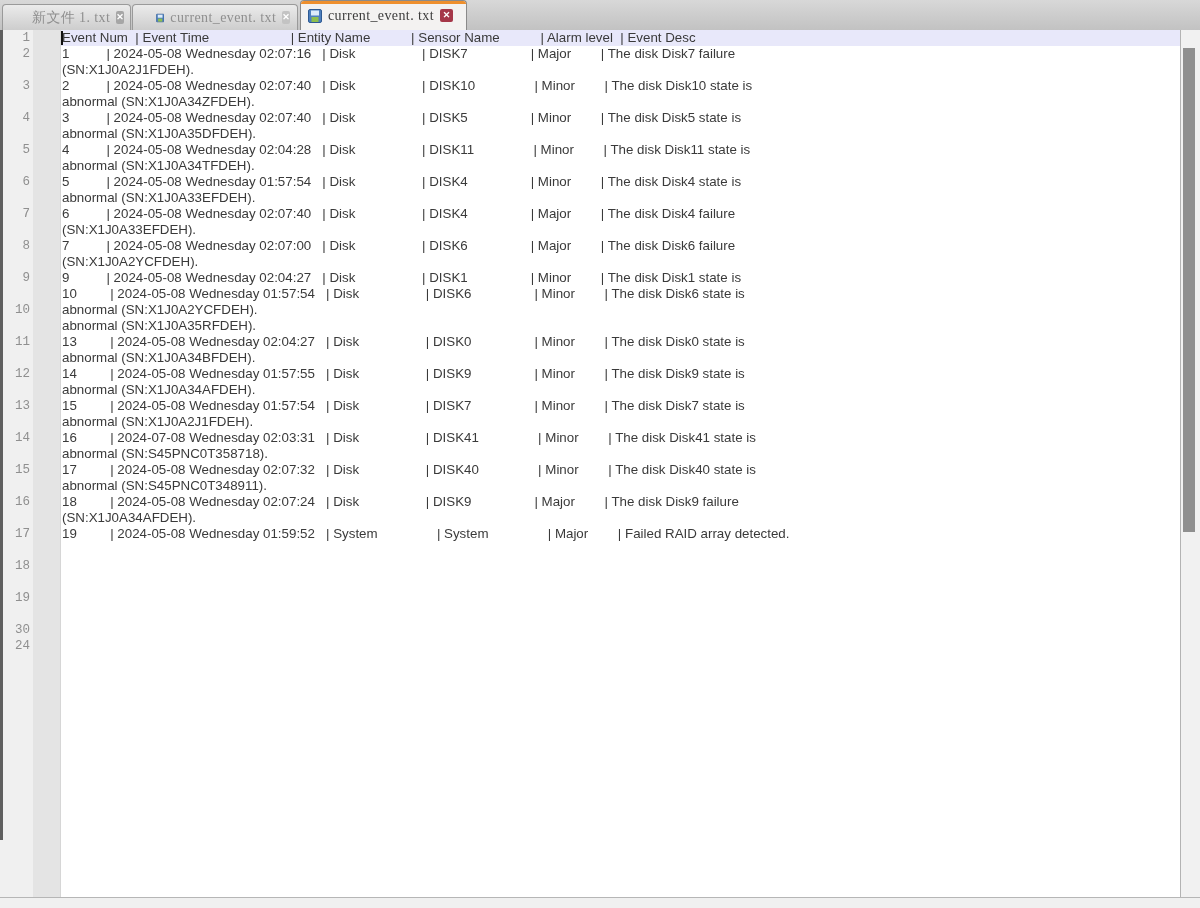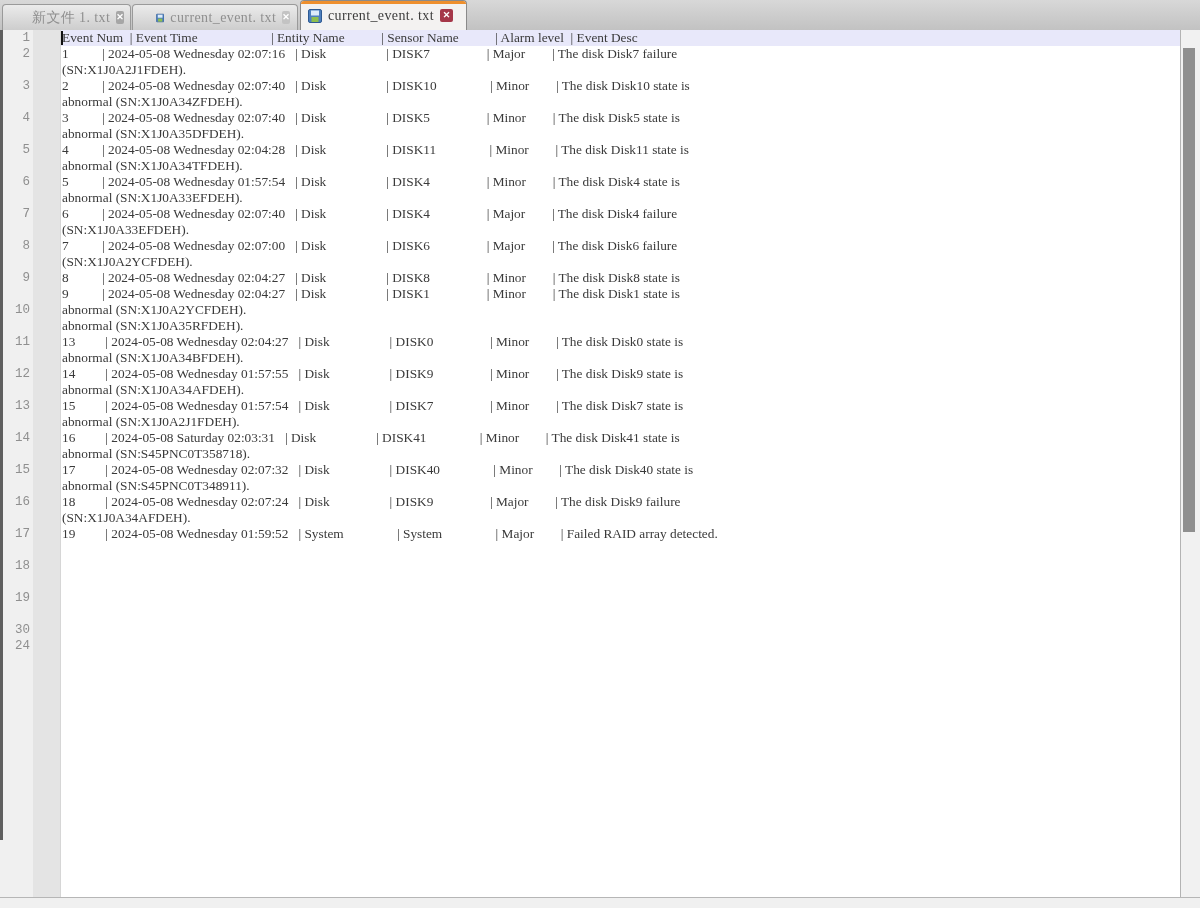--- a/index.html
+++ b/index.html
@@ -39,21 +39,21 @@
   .gutter-margin { position:absolute; left:33px; top:0; width:28px; height:867px;
                    background:#e4e4e4; border-right:1px solid #d6d6d6; }
   .gutter-lines { position:absolute; left:0; top:0; width:33px; }
   .gln { height:16px; line-height:16px; text-align:right; padding-right:3px;
          font-family:"Liberation Mono","DejaVu Sans Mono",monospace;
          font-size:12.5px; color:#8f8f8f; }
 
   .text-viewport { position:absolute; left:61px; top:0; width:1119px; height:867px;
                    background:#ffffff; overflow:hidden; cursor:text; }
   .ln { position:relative; height:16px; line-height:16px; padding-left:1px;
-        font-family:Liberation Serif, serif;
+        font-family:Liberation Sans, sans-serif;
         font-size:13.33px; color:#3a3a3a; white-space:pre; }
   .ln.current { background:#e8e8fa; }
   .caret { position:absolute; left:0; top:1px; width:2px; height:14px; background:#111111; }
 
   
   .scrollbar { position:absolute; left:1180px; top:0; width:20px; height:867px;
                background:#f1f1f1; border-left:1px solid #b3b3b3; }
   .scroll-thumb { position:absolute; left:2px; top:18px; width:12px; height:484px;
                   background:#8f8f8f; }
 
@@ -154,31 +154,31 @@
         <div class="ln">3          | 2024-05-08 Wednesday 02:07:40   | Disk                  | DISK5                 | Minor        | The disk Disk5 state is</div>
         <div class="ln">abnormal (SN:X1J0A35DFDEH).</div>
         <div class="ln">4          | 2024-05-08 Wednesday 02:04:28   | Disk                  | DISK11                | Minor        | The disk Disk11 state is</div>
         <div class="ln">abnormal (SN:X1J0A34TFDEH).</div>
         <div class="ln">5          | 2024-05-08 Wednesday 01:57:54   | Disk                  | DISK4                 | Minor        | The disk Disk4 state is</div>
         <div class="ln">abnormal (SN:X1J0A33EFDEH).</div>
         <div class="ln">6          | 2024-05-08 Wednesday 02:07:40   | Disk                  | DISK4                 | Major        | The disk Disk4 failure</div>
         <div class="ln">(SN:X1J0A33EFDEH).</div>
         <div class="ln">7          | 2024-05-08 Wednesday 02:07:00   | Disk                  | DISK6                 | Major        | The disk Disk6 failure</div>
         <div class="ln">(SN:X1J0A2YCFDEH).</div>
-        <div class="ln">8          | 2024-05-08 Wednesday 02:04:27   | Disk                  | DISK8                 | Minor        | The disk Disk8 state is</div>
         <div class="ln">9          | 2024-05-08 Wednesday 02:04:27   | Disk                  | DISK1                 | Minor        | The disk Disk1 state is</div>
+        <div class="ln">10         | 2024-05-08 Wednesday 01:57:54   | Disk                  | DISK6                 | Minor        | The disk Disk6 state is</div>
         <div class="ln">abnormal (SN:X1J0A2YCFDEH).</div>
         <div class="ln">abnormal (SN:X1J0A35RFDEH).</div>
         <div class="ln">13         | 2024-05-08 Wednesday 02:04:27   | Disk                  | DISK0                 | Minor        | The disk Disk0 state is</div>
         <div class="ln">abnormal (SN:X1J0A34BFDEH).</div>
         <div class="ln">14         | 2024-05-08 Wednesday 01:57:55   | Disk                  | DISK9                 | Minor        | The disk Disk9 state is</div>
         <div class="ln">abnormal (SN:X1J0A34AFDEH).</div>
         <div class="ln">15         | 2024-05-08 Wednesday 01:57:54   | Disk                  | DISK7                 | Minor        | The disk Disk7 state is</div>
         <div class="ln">abnormal (SN:X1J0A2J1FDEH).</div>
-        <div class="ln">16         | 2024-05-08 Saturday 02:03:31   | Disk                  | DISK41                | Minor        | The disk Disk41 state is</div>
+        <div class="ln">16         | 2024-07-08 Wednesday 02:03:31   | Disk                  | DISK41                | Minor        | The disk Disk41 state is</div>
         <div class="ln">abnormal (SN:S45PNC0T358718).</div>
         <div class="ln">17         | 2024-05-08 Wednesday 02:07:32   | Disk                  | DISK40                | Minor        | The disk Disk40 state is</div>
         <div class="ln">abnormal (SN:S45PNC0T348911).</div>
         <div class="ln">18         | 2024-05-08 Wednesday 02:07:24   | Disk                  | DISK9                 | Major        | The disk Disk9 failure</div>
         <div class="ln">(SN:X1J0A34AFDEH).</div>
         <div class="ln">19         | 2024-05-08 Wednesday 01:59:52   | System                | System                | Major        | Failed RAID array detected.</div>
         <div class="ln"></div>
       </div>
 
     <div class="left-edge"></div>

